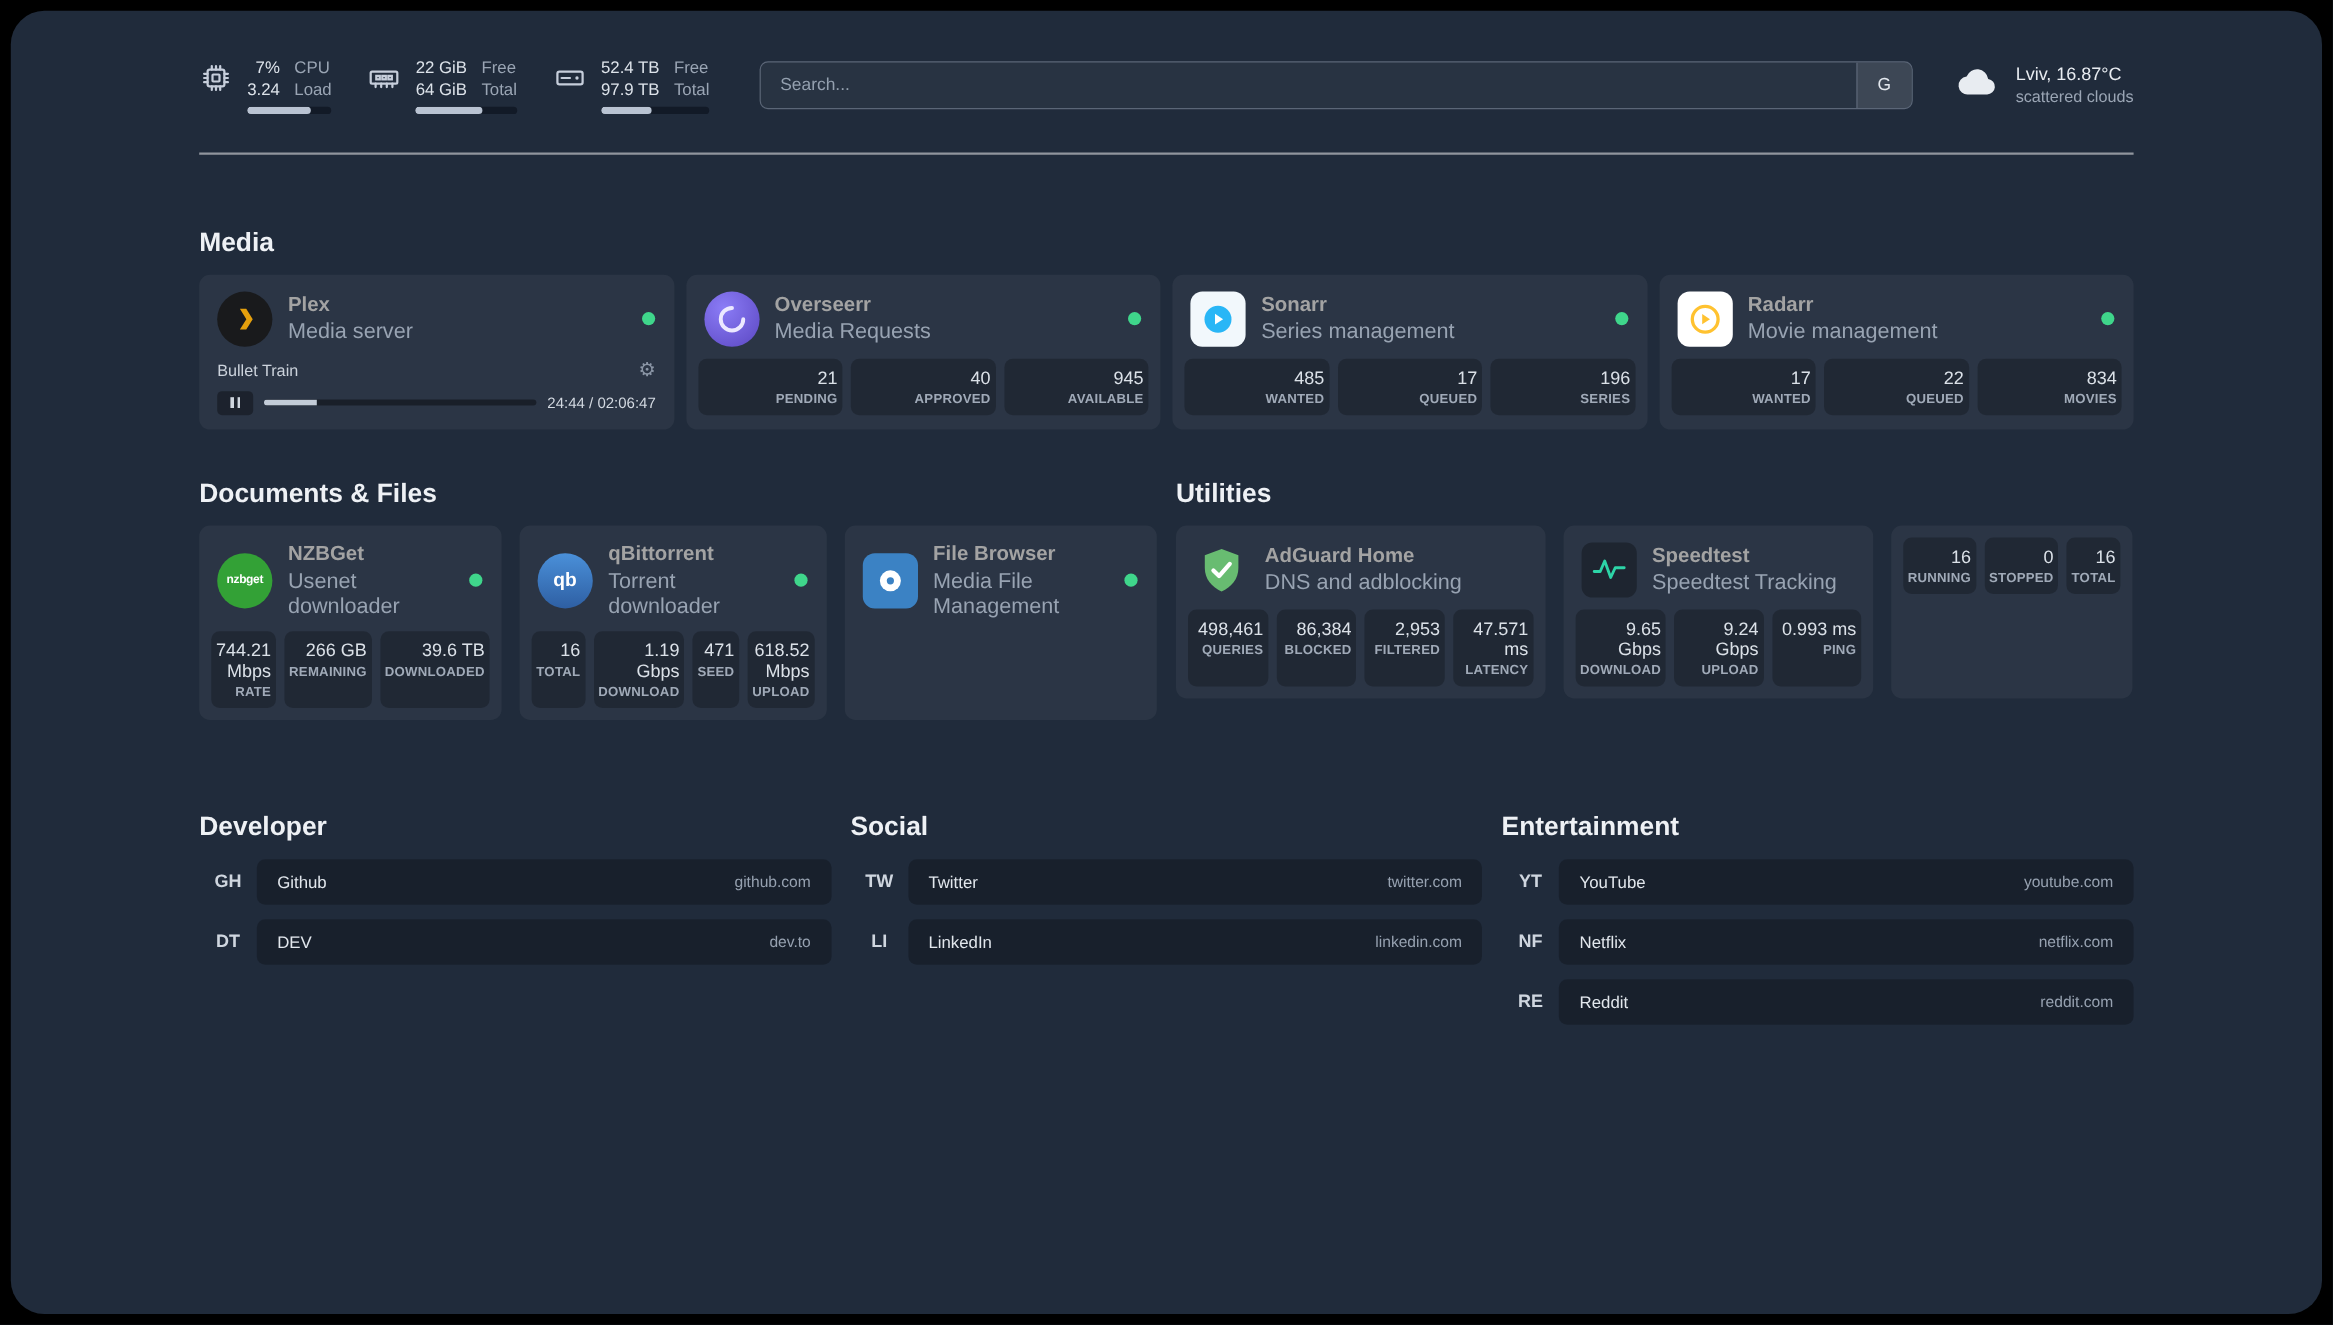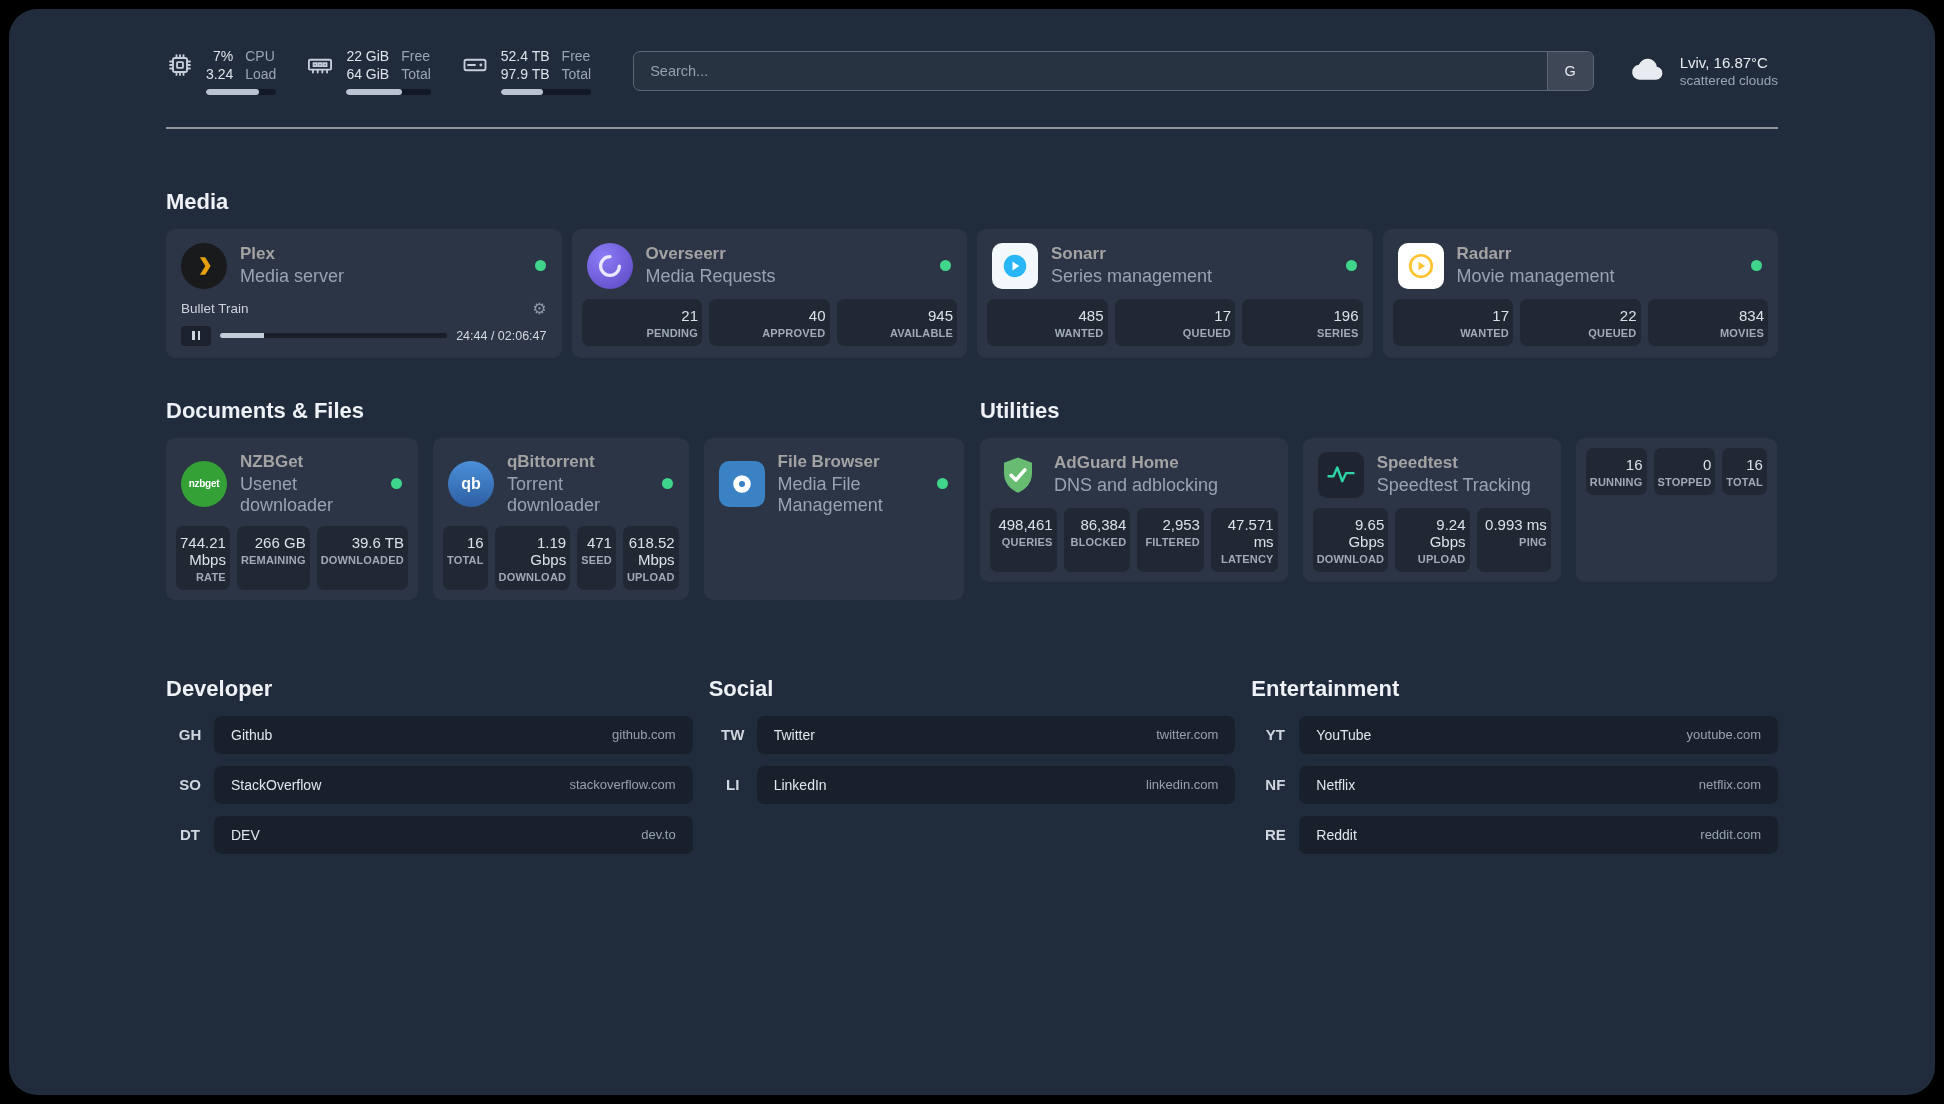--- a/index.html
+++ b/index.html
@@ -501,27 +501,20 @@
       <div>
         <h2 class="section-title">Developer</h2>
         <div class="bm-row">
           <span class="bm-abbr">GH</span>
           <span class="bm-pill">
             <span class="bm-name">Github</span>
             <span class="bm-domain">github.com</span>
           </span>
         </div>
         <div class="bm-row">
-          <span class="bm-abbr">SO</span>
-          <span class="bm-pill">
-            <span class="bm-name">StackOverflow</span>
-            <span class="bm-domain">stackoverflow.com</span>
-          </span>
-        </div>
-        <div class="bm-row">
           <span class="bm-abbr">DT</span>
           <span class="bm-pill">
             <span class="bm-name">DEV</span>
             <span class="bm-domain">dev.to</span>
           </span>
         </div>
       </div>
 
       <div>
         <h2 class="section-title">Social</h2>

